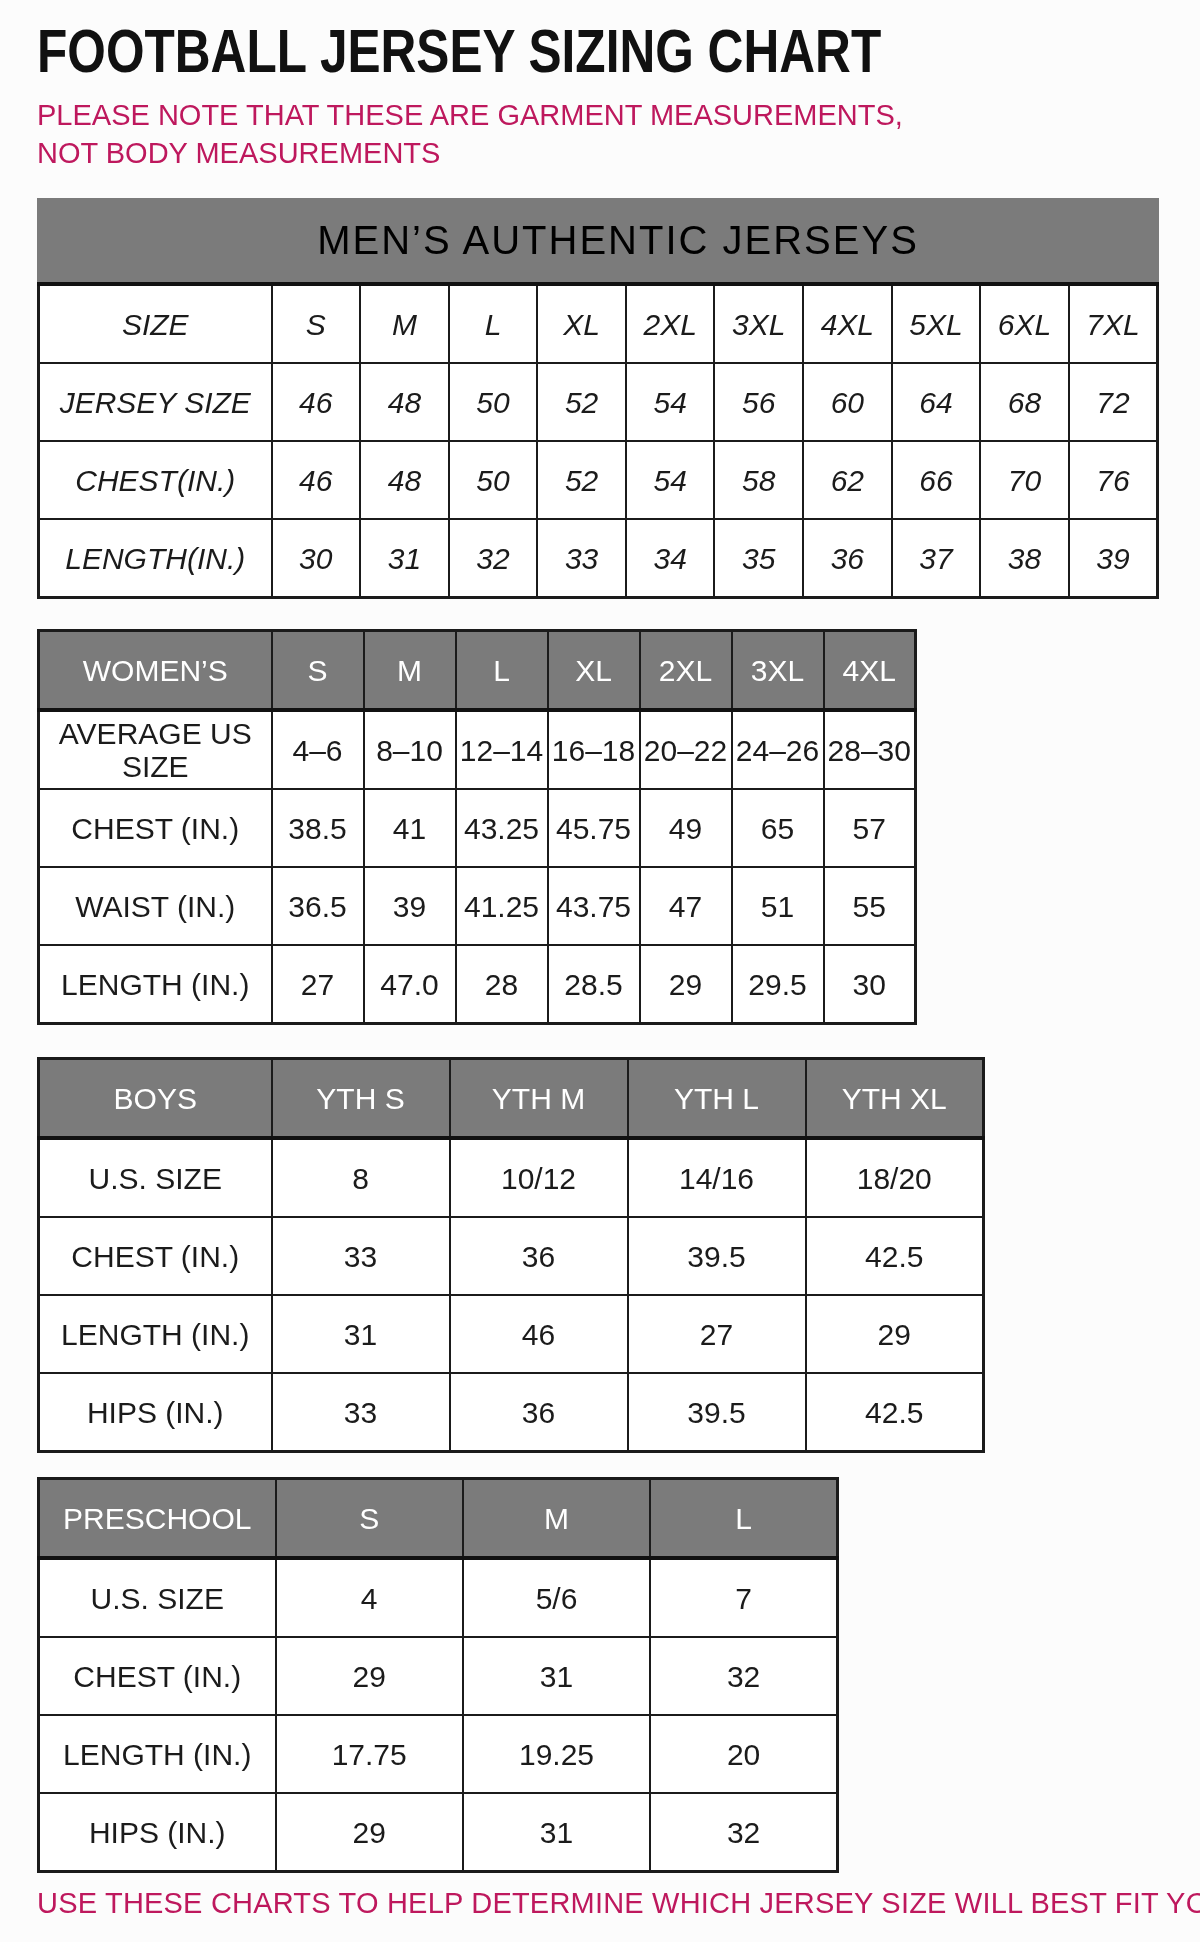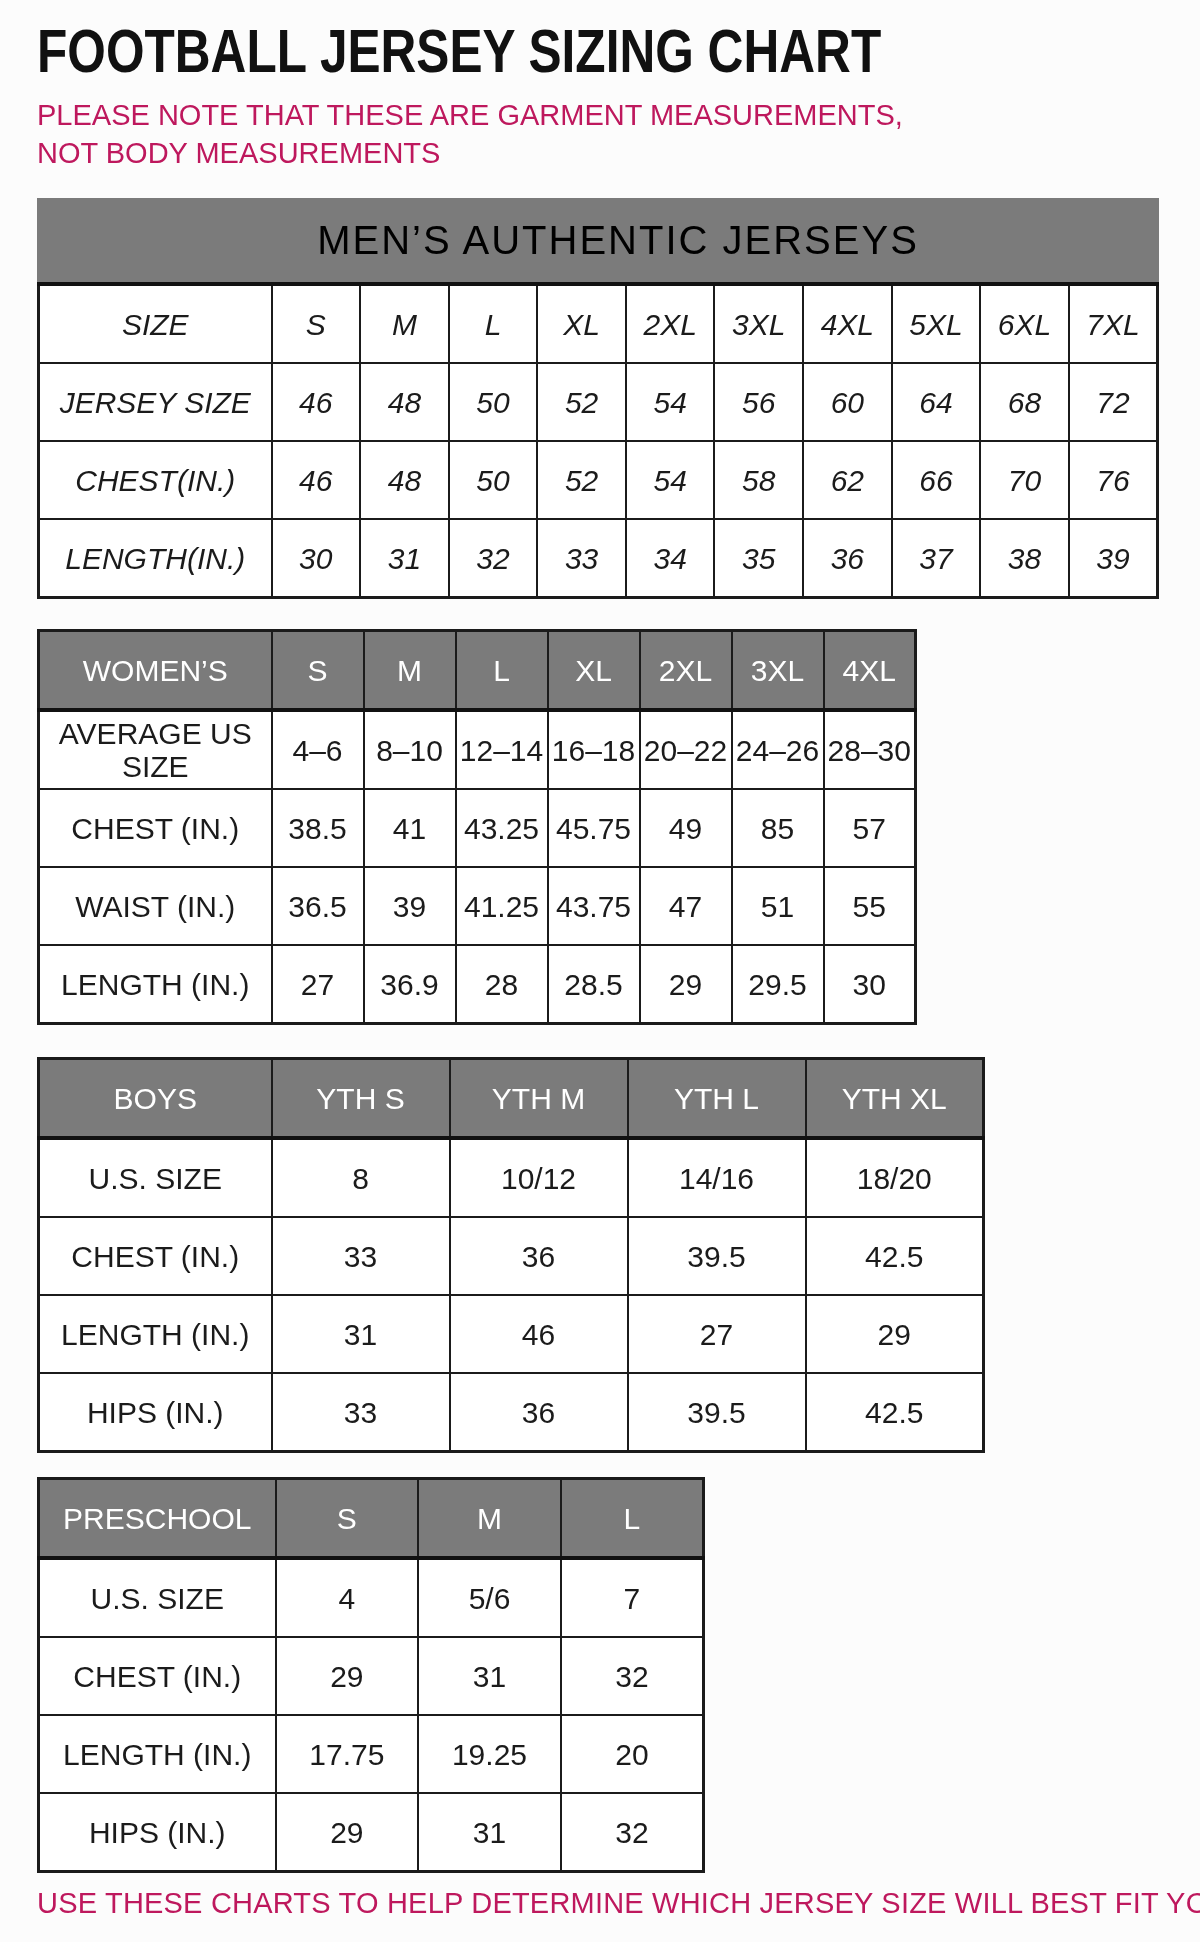--- a/index.html
+++ b/index.html
@@ -49,21 +49,21 @@
   thead th{
     background:#7b7b7b;color:#ffffff;
     border-bottom:4px solid #111111;
   }
   .mens-table{width:1122px;border-top:4px solid #111111;font-style:italic;}
   .mens-table col.label-col{width:233px;}
   .womens-table{width:880px;}
   .womens-table col.label-col{width:233px;}
   .boys-table{width:948px;}
   .boys-table col.label-col{width:233px;}
-  .preschool-table{width:668px;}
+  .preschool-table{width:802px;}
   .preschool-table col.label-col{width:237px;}
 
   .footer-note{
     margin:14px 0 0 0;
     font-size:29px;letter-spacing:0.2px;white-space:nowrap;font-weight:400;
   }
 </style>
 </head>
 <body>
 
@@ -181,37 +181,37 @@
             <td>24–26</td>
             <td>28–30</td>
           </tr>
           <tr>
             <th>CHEST (IN.)</th>
             <td>38.5</td>
             <td>41</td>
             <td>43.25</td>
             <td>45.75</td>
             <td>49</td>
-            <td>85</td>
+            <td>65</td>
             <td>57</td>
           </tr>
           <tr>
             <th>WAIST (IN.)</th>
             <td>36.5</td>
             <td>39</td>
             <td>41.25</td>
             <td>43.75</td>
             <td>47</td>
             <td>51</td>
             <td>55</td>
           </tr>
           <tr>
             <th>LENGTH (IN.)</th>
             <td>27</td>
-            <td>36.9</td>
+            <td>47.0</td>
             <td>28</td>
             <td>28.5</td>
             <td>29</td>
             <td>29.5</td>
             <td>30</td>
           </tr>
         </tbody>
       </table>
   </section>
 

